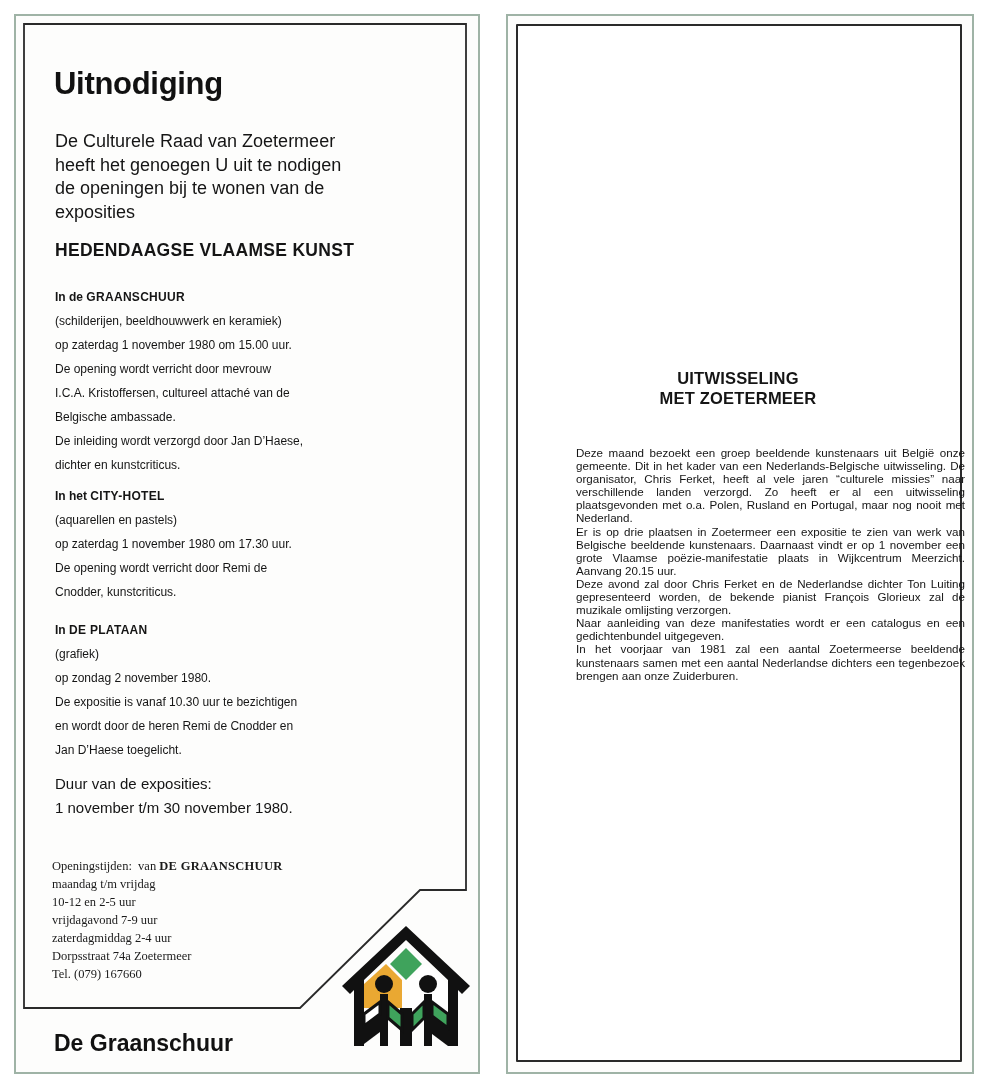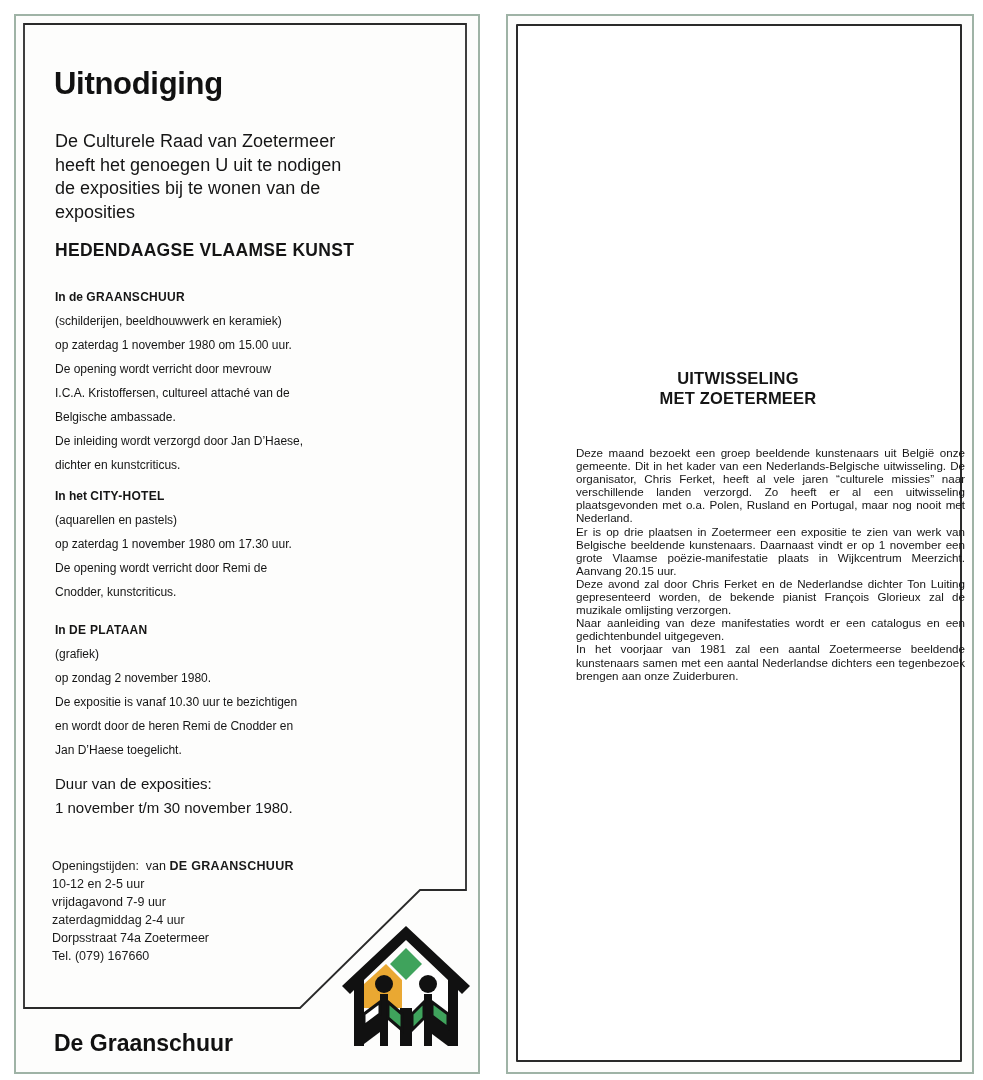--- a/index.html
+++ b/index.html
@@ -24,21 +24,21 @@
     .l-intro { position:absolute; left:55px; top:130px; font-size:18px; line-height:23.5px; }
     .l-subhead { position:absolute; left:55px; top:240px; font-size:17.5px; font-weight:bold; letter-spacing:0.3px; }
     .venue { position:absolute; left:55px; font-size:12px; line-height:24px; }
     .venue .vh { font-weight:bold; display:block; }
     .venue .vh .vname { letter-spacing:0.3px; }
     .venue .vl { display:block; white-space:nowrap; }
     #venue-0 { top:285px; }
     #venue-1 { top:484px; }
     #venue-2 { top:618px; }
     .duration { position:absolute; left:55px; top:772px; font-size:15px; line-height:24px; }
-    .hours { position:absolute; left:52px; top:857px; font-size:12.5px; line-height:18px; color:#1a1a1a; }
+    .hours { position:absolute; left:52px; top:857px; font-size:12.5px; line-height:18px; color:#1a1a1a;font-family:Liberation Serif, serif; }
     .hours .hl-strong { font-weight:bold; letter-spacing:0.3px; }
     .brand { position:absolute; left:54px; top:1030px; font-size:23px; font-weight:bold; color:#111; }
     #logo { position:absolute; left:338px; top:922px; width:136px; height:128px; }
 
     .r-title {
       position:absolute; left:520px; top:369px; width:436px; text-align:center;
       font-size:16.5px; font-weight:bold; line-height:19.5px; letter-spacing:0.2px;
     }
     .r-body {
       position:absolute; left:536px; top:446px; width:429px;
@@ -52,21 +52,21 @@
 <div id="left-outer" class="panel-outer"></div>
 <svg id="left-frame" viewBox="0 0 983 1080">
   <path d="M24 24 L466 24 L466 890 L420 890 L300 1008 L24 1008 Z" fill="none" stroke="#2a2a2a" stroke-width="1.8"></path>
 </svg>
 
 <div class="l-title">Uitnodiging</div>
 
 <div class="l-intro">
   <div>De Culturele Raad van Zoetermeer</div>
   <div>heeft het genoegen U uit te nodigen</div>
-  <div>de exposities bij te wonen van de</div>
+  <div>de openingen bij te wonen van de</div>
   <div>exposities</div>
 </div>
 
 <div class="l-subhead">HEDENDAAGSE VLAAMSE KUNST</div>
 
 <div id="venue-0" class="venue">
   <span class="vh"><span>In de </span><span class="vname">GRAANSCHUUR</span></span>
   <span class="vl">(schilderijen, beeldhouwwerk en keramiek)</span>
   <span class="vl">op zaterdag 1 november 1980 om 15.00 uur.</span>
   <span class="vl">De opening wordt verricht door mevrouw</span>
@@ -97,20 +97,21 @@
   <div>Duur van de exposities:</div>
   <div>1 november t/m 30 november 1980.</div>
 </div>
 
 <div class="hours">
   <div>
     <span>Openingstijden:</span>&nbsp;
     <span>van</span>
     <span class="hl-strong">DE GRAANSCHUUR</span>
   </div>
+  <div>maandag t/m vrijdag</div>
   <div>10-12 en 2-5 uur</div>
   <div>vrijdagavond 7-9 uur</div>
   <div>zaterdagmiddag 2-4 uur</div>
   <div>Dorpsstraat 74a Zoetermeer</div>
   <div>Tel. (079) 167660</div>
 </div>
 
 <div class="brand">De Graanschuur</div>
 
 <svg id="logo" viewBox="0 0 136 128">

